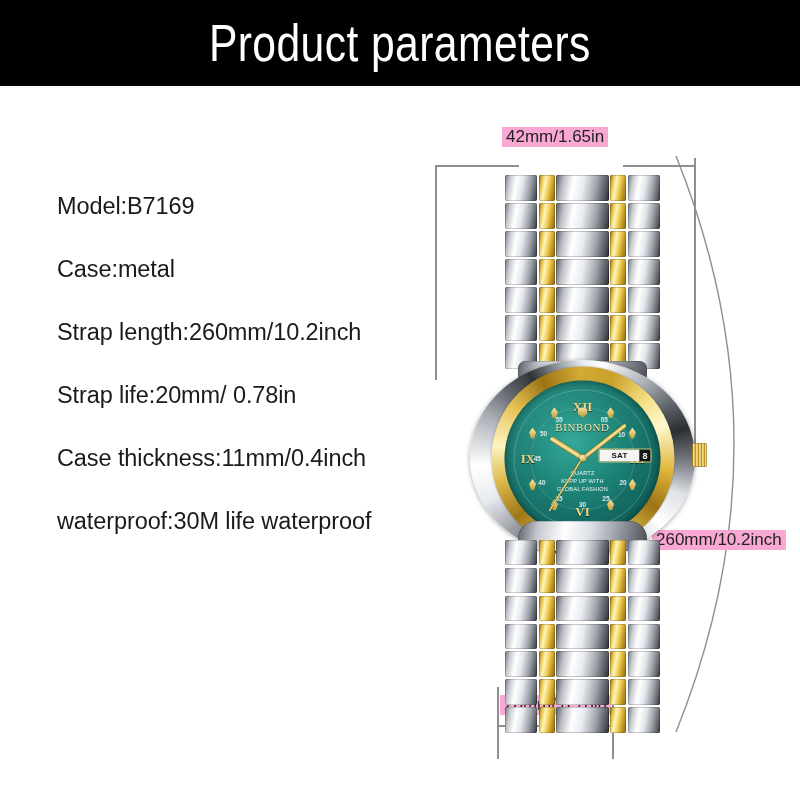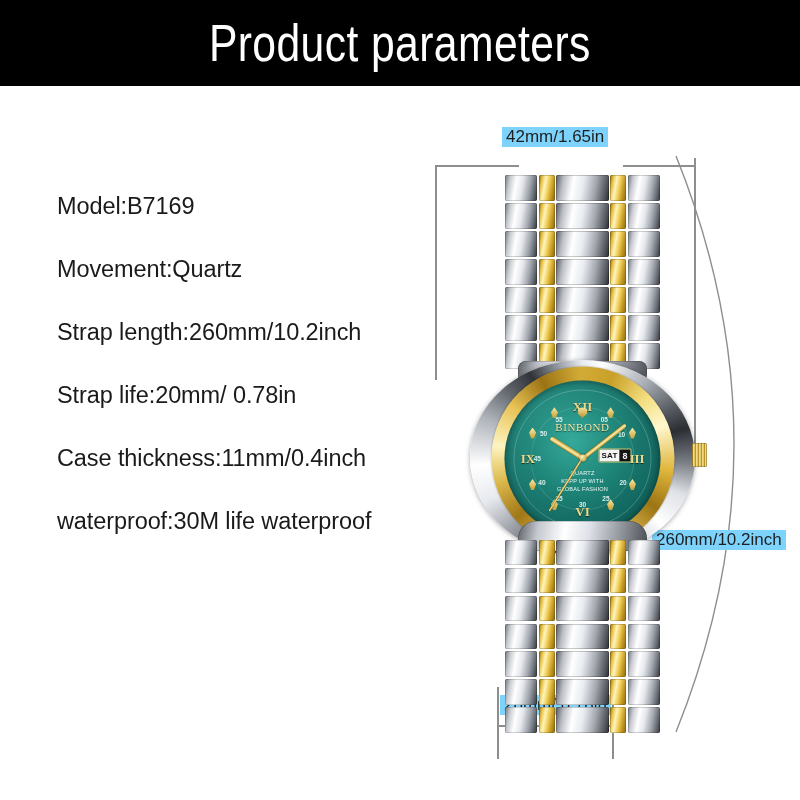--- a/index.html
+++ b/index.html
@@ -37,21 +37,21 @@
 
   
   #watch-figure{
     position:absolute; left:430px; top:120px; width:370px; height:640px;
   }
 
   
   .dim-line{ position:absolute; background:#8e8e8e; }
   .dim-label{
     position:absolute; font-size:17px; color:#1f1f1f; white-space:nowrap;
-    background:#7dd3fc; padding:0 4px;
+    background:#f9a8d4; padding:0 4px;
   }
 
   
   #dim-top-label{ left:72px; top:7px; }
   #dim-top-line-l{ left:5px; top:45px; width:84px; height:1.5px; }
   #dim-top-line-r{ left:193px; top:45px; width:72px; height:1.5px; }
   #dim-top-tick-l{ left:5px; top:45px; width:1.5px; height:215px; }
   #dim-top-tick-r{ left:264px; top:38px; width:1.5px; height:300px; }
 
   
@@ -185,21 +185,21 @@
     text-align:center; color:#eaf6f3; font-size:5.6px; line-height:1.5;
     letter-spacing:0.2px; white-space:nowrap;
   }
   #date-window{
     position:absolute; left:94px; top:68px;
     display:flex; align-items:stretch; height:14px;
     border:1px solid #d9c06a; border-radius:1px; overflow:hidden;
   }
   #day-box{
     background:#f4f4f2; color:#111; font-size:8px; font-weight:700;
-    padding:0 2px; display:flex; align-items:center; letter-spacing:0.2px;
+    padding:0 12px; display:flex; align-items:center; letter-spacing:0.2px;
   }
   #date-box{
     background:#141414; color:#f4f4f2; font-size:9px; font-weight:700;
     padding:0 3px; display:flex; align-items:center;
   }
   .hand{
     position:absolute; left:50%; top:50%; transform-origin:50% 100%;
     background:linear-gradient(90deg,#b08a20,#fdf0b4 45%,#c99f2c);
     border-radius:2px 2px 0 0; box-shadow:0 0 1px rgba(0,0,0,.6);
   }
@@ -226,21 +226,21 @@
 </style>
 </head>
 <body>
 
 <div id="header-banner">
   <div id="header-title">Product parameters</div>
 </div>
 
 <div id="spec-list">
   <div class="spec-line">Model:B7169</div>
-  <div class="spec-line">Movement:Quartz</div>
+  <div class="spec-line">Case:metal</div>
   <div class="spec-line">Strap length:260mm/10.2inch</div>
   <div class="spec-line">Strap life:20mm/ 0.78in</div>
   <div class="spec-line">Case thickness:11mm/0.4inch</div>
   <div class="spec-line">waterproof:30M life waterproof</div>
 </div>
 
 <div id="watch-figure">
 
   <div class="dim-label" id="dim-top-label">42mm/1.65in</div>
   <div class="dim-line" id="dim-top-line-l"></div>

